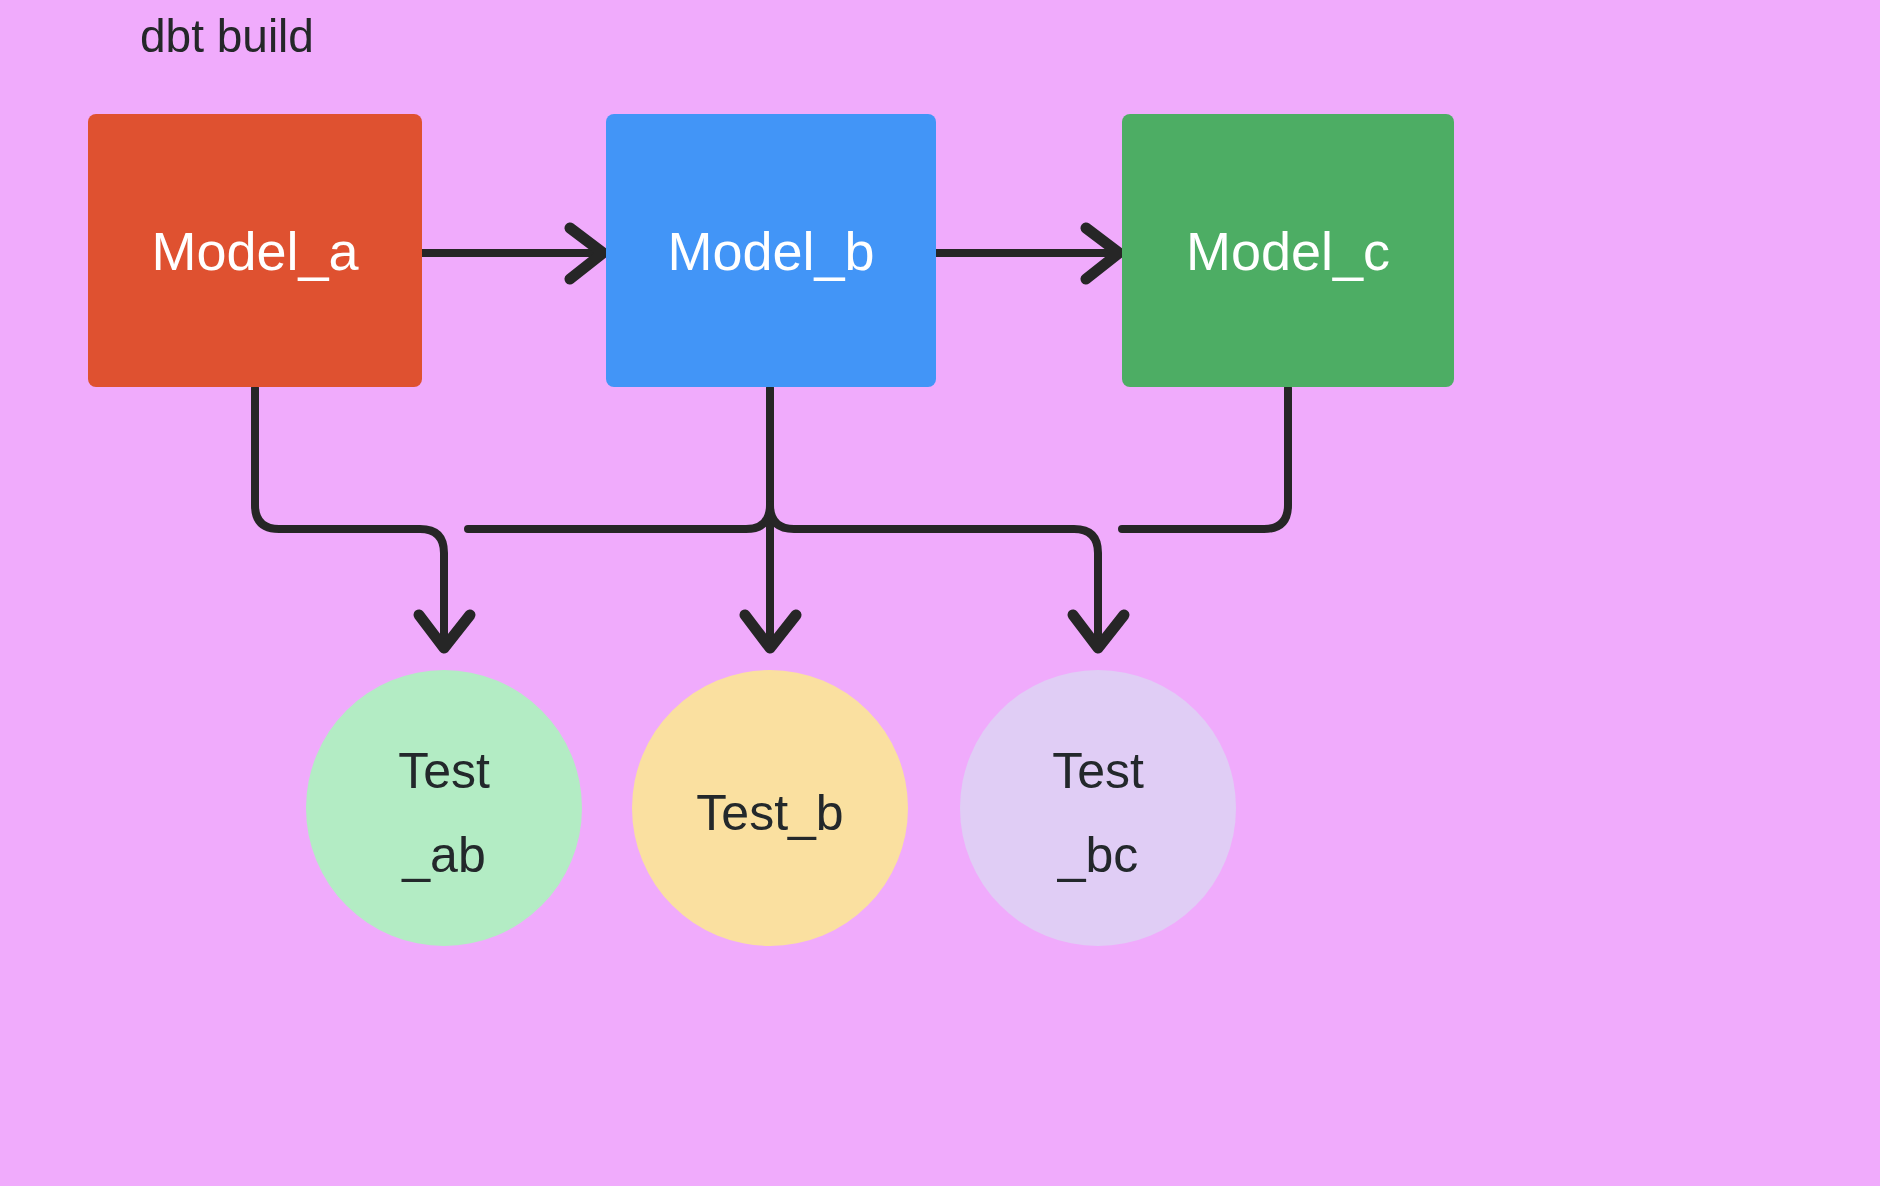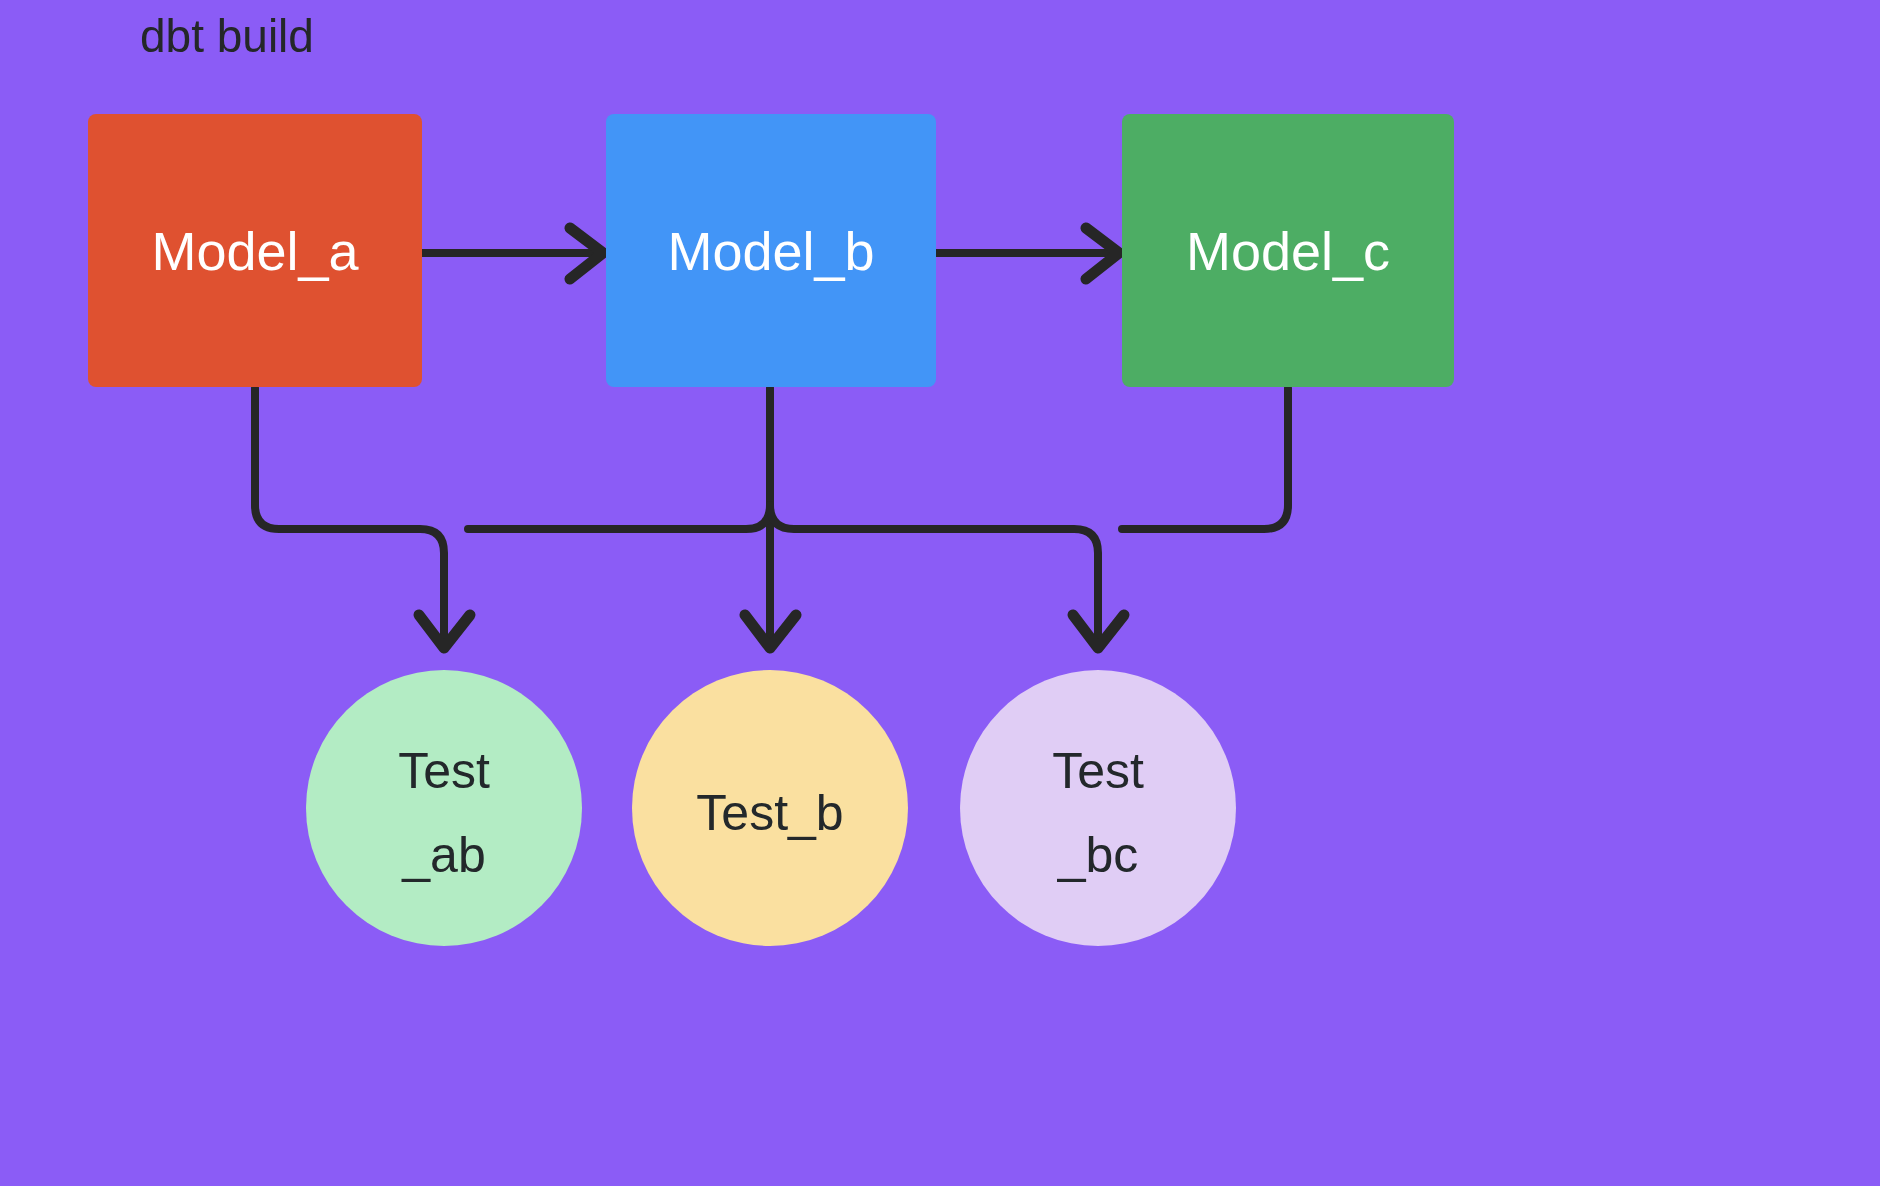--- a/index.html
+++ b/index.html
@@ -10,21 +10,21 @@
   body {
     width: 1880px;
     height: 1186px;
     font-family: "Liberation Sans", sans-serif;
     overflow: hidden;
   }
   #diagram-root {
     position: relative;
     width: 1880px;
     height: 1186px;
-    background: #8b5cf6;
+    background: #f0abfc;
   }
   svg.canvas {
     position: absolute;
     inset: 0;
     width: 1880px;
     height: 1186px;
     display: block;
   }
   .node-label {
     font-family: "Liberation Sans", sans-serif;

